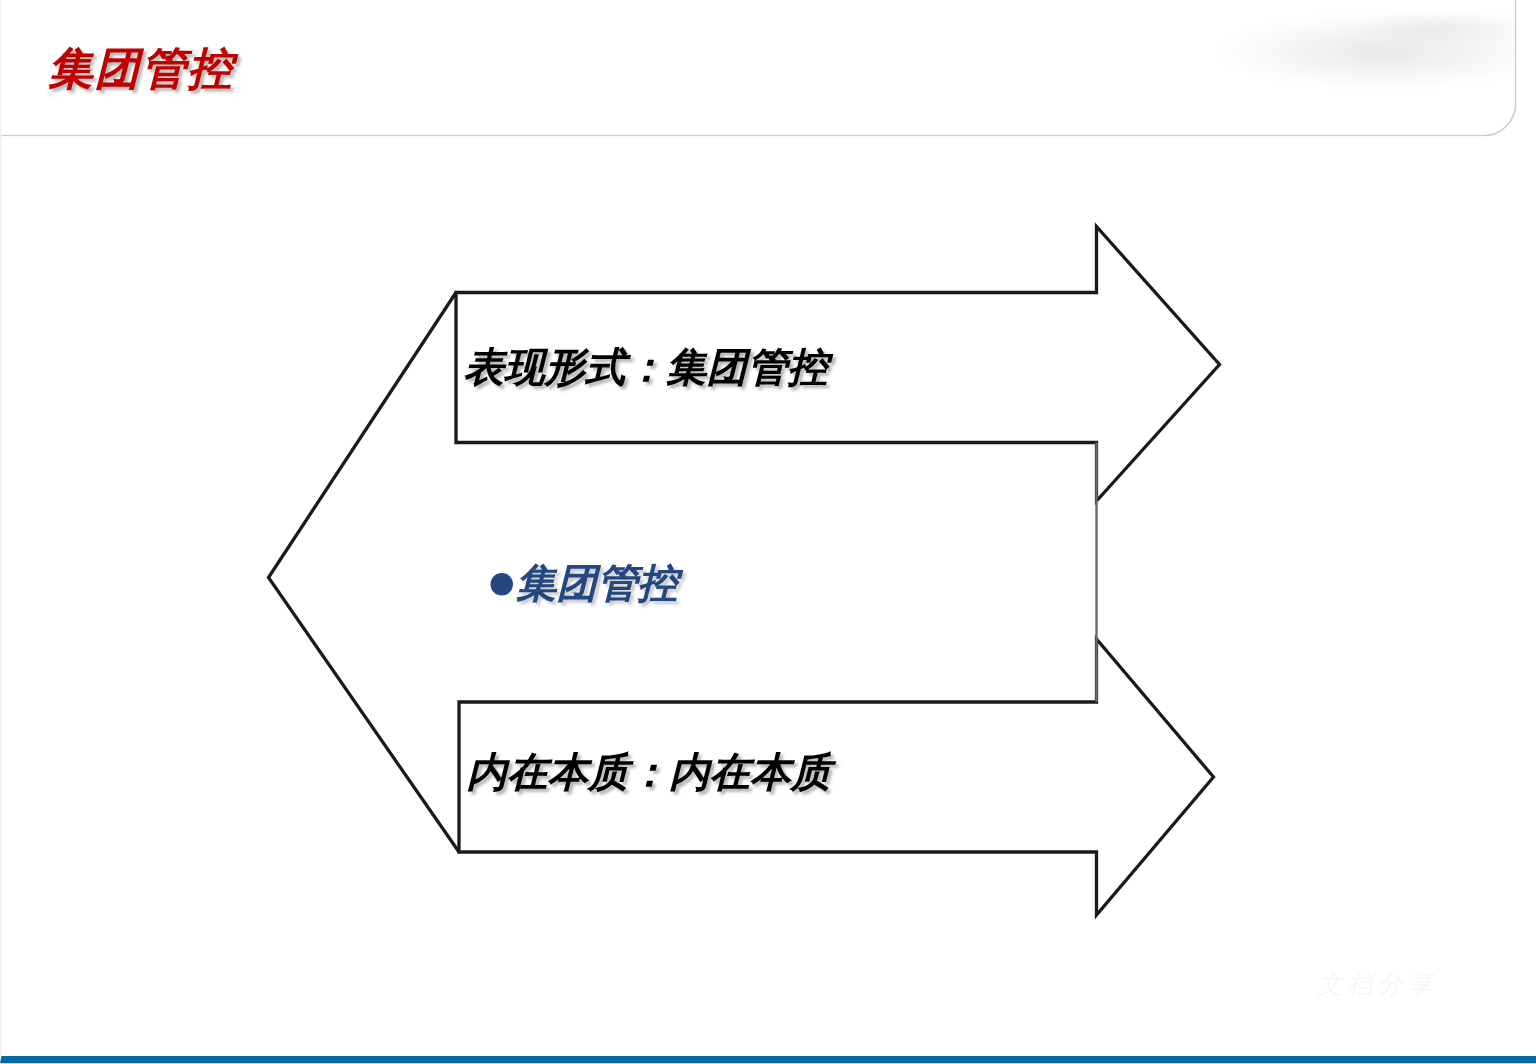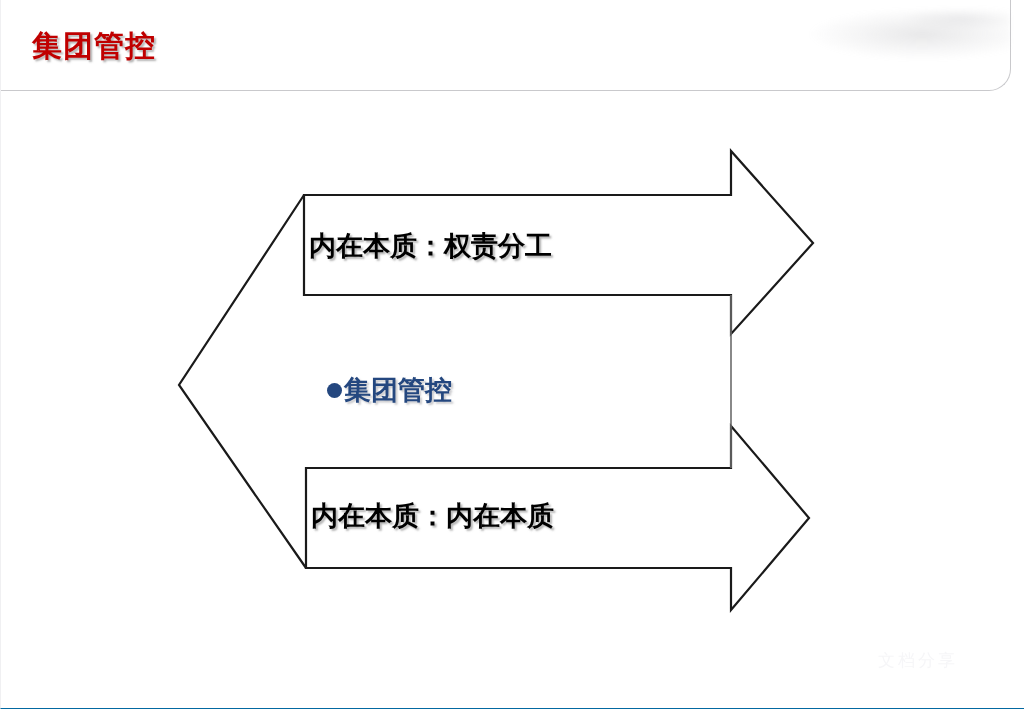--- a/index.html
+++ b/index.html
@@ -12,21 +12,22 @@
     font-family: "DejaVu Sans", "Liberation Sans", sans-serif;
   }
   .slide {
     position: relative;
     width: 1024px;
     height: 709px;
     background: #ffffff;
     overflow: hidden;
     box-sizing: border-box;
     border-left: 1px solid #f0f0f2;
-    border-bottom: 1px solid #0369a1;
+    border-bottom: 5px solid #0369a1;
+    font-style: italic;
   }
 
   
   .header-band {
     position: absolute;
     left: -20px;
     top: -24px;
     width: 1030px;
     height: 115px;
     background: #ffffff;
@@ -122,21 +123,21 @@
     <path d="M 303 195 L 730 195 L 730 151 L 812 243 L 730 334 L 730 295 L 303 295 L 303 195 Z" fill="#ffffff" stroke="#1a1a1a" stroke-width="2.2" stroke-linejoin="miter"></path>
 
     <path d="M 305 468 L 730 468 L 730 426 L 808 518 L 730 610 L 730 568 L 305 568 L 305 468 Z" fill="#ffffff" stroke="#1a1a1a" stroke-width="2.2" stroke-linejoin="miter"></path>
 
     <path d="M 303 195 L 178 385 L 305 568" fill="none" stroke="#1a1a1a" stroke-width="2.2" stroke-linejoin="miter" stroke-linecap="butt"></path>
 
     <path d="M 730 295 L 730 468" fill="none" stroke="#6b6b6b" stroke-width="1.6"></path>
 
   </svg>
 
-  <div class="node-text dark" style="left:308px; top:232px;">内在本质：权责分工</div>
+  <div class="node-text dark" style="left:308px; top:232px;">表现形式：集团管控</div>
 
   <div class="node-text navy" style="left:326px; top:376px;">
     <span class="bullet-dot"></span><span>集团管控</span>
   </div>
 
   <div class="node-text dark" style="left:310px; top:502px;">内在本质：内在本质</div>
 
   <div class="watermark">文档分享</div>
 
 </div>

